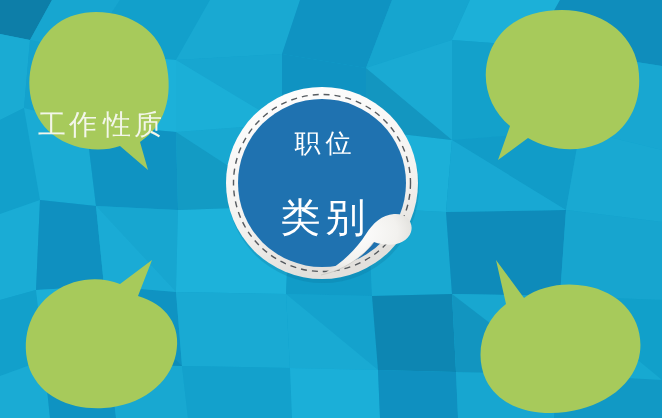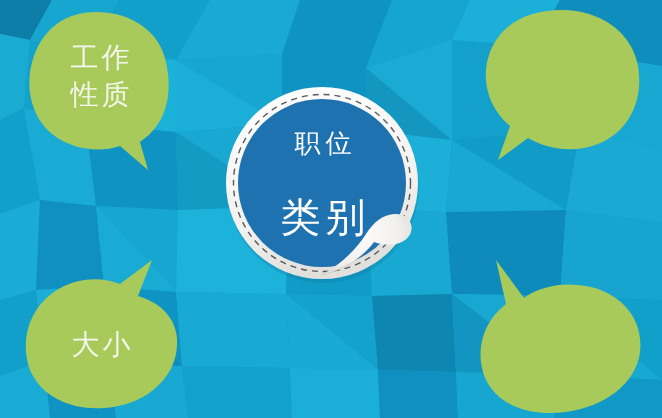--- a/index.html
+++ b/index.html
@@ -56,22 +56,22 @@
 
   
   .bubble {
     position: absolute;
   }
   .bubble svg { display: block; }
   .bubble .label {
     position: absolute;
     inset: 0;
     display: flex;
-    flex-direction: column;
-    align-items: center;
+    flex-direction: row;
+    align-items: flex-end;
     justify-content: center;
     color: #f3f6ea;
     font-size: 28px;
     line-height: 1.32;
     letter-spacing: 3px;
     text-indent: 3px;
     pointer-events: none;
   }
 
   #bubble-tl { left: 24px;  top: 10px;  width: 152px; height: 160px; }
@@ -224,21 +224,20 @@
     <svg width="166" height="152" viewBox="0 0 166 152" aria-hidden="true">
       <path d="M120 38
                L134 2 L102 26
                C82 18 56 20 36 34
                C10 52 2 84 12 112
                C24 140 54 152 86 150
                C122 148 152 126 158 96
                C164 68 148 46 120 38 Z" fill="#a7ca5b"></path>
     </svg>
     <div class="label">
-      <span>大小</span>
     </div>
   </div>
 
   <div class="bubble" id="bubble-br">
     <svg width="172" height="158" viewBox="0 0 172 158" aria-hidden="true">
       <path d="M52 42
                L24 4 L34 48
                C10 66 2 98 14 124
                C28 152 62 160 94 156
                C132 151 164 128 168 96

